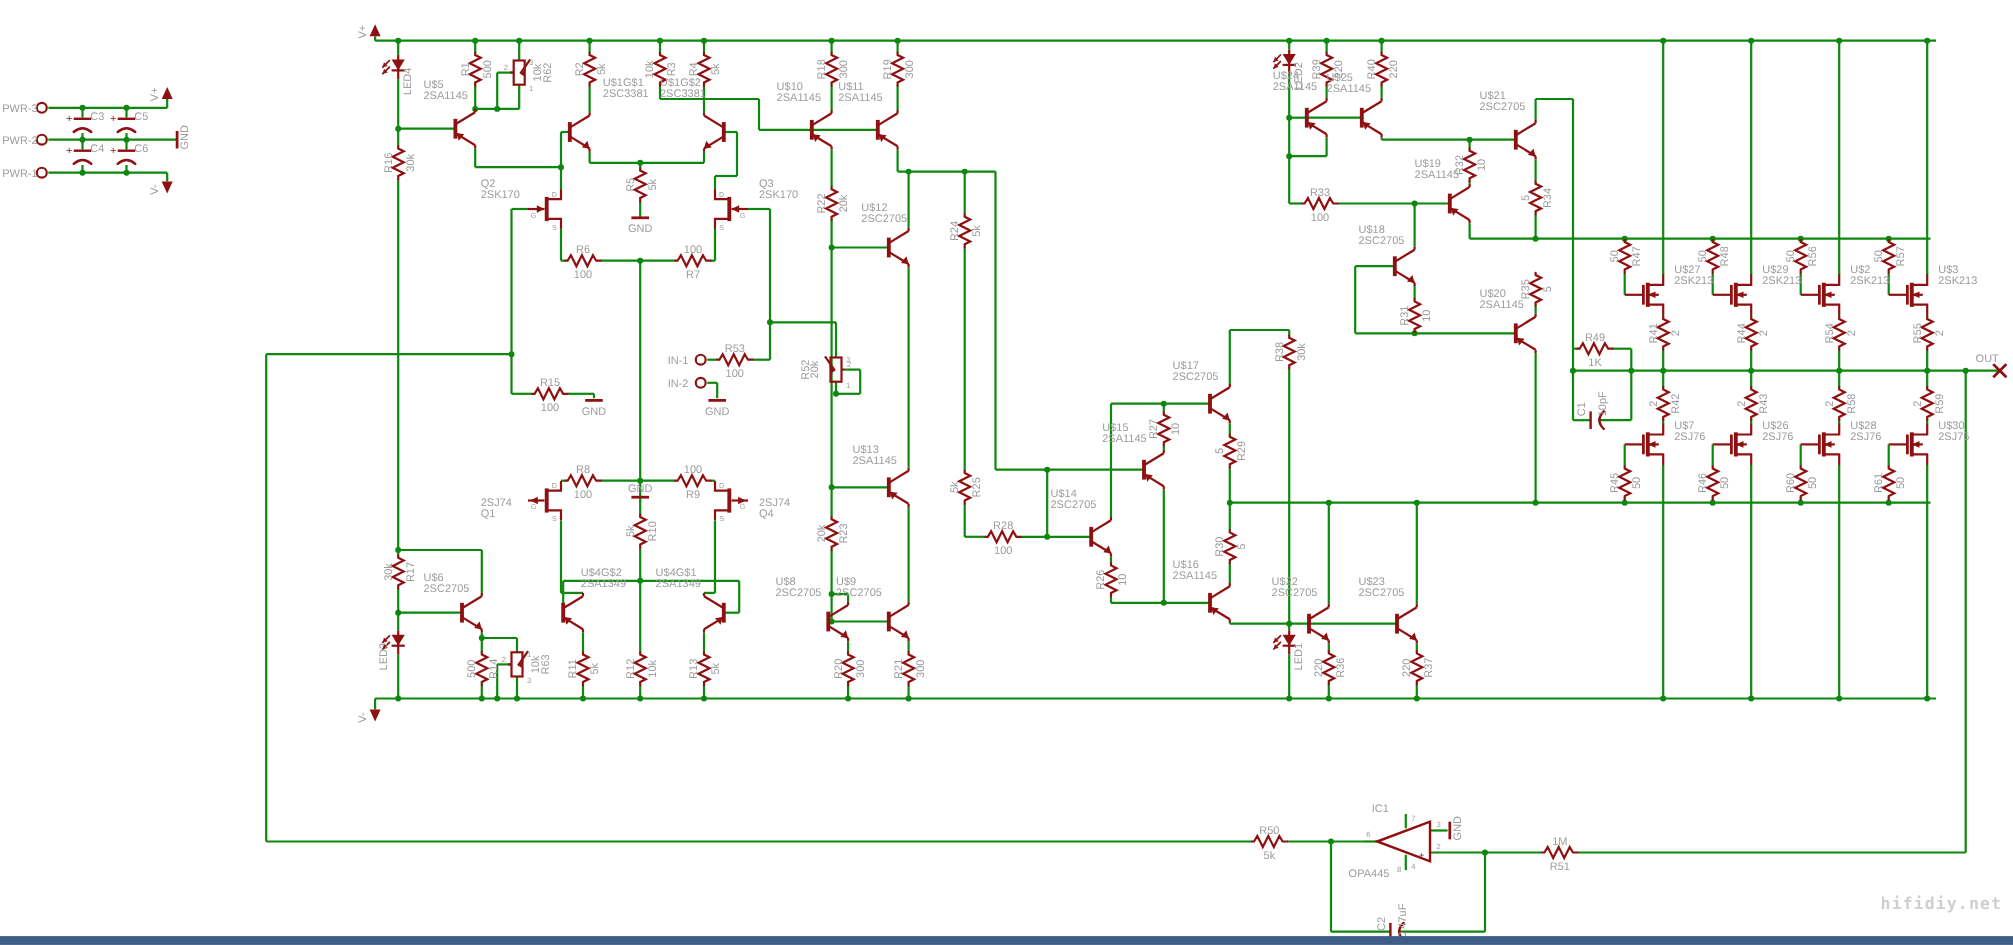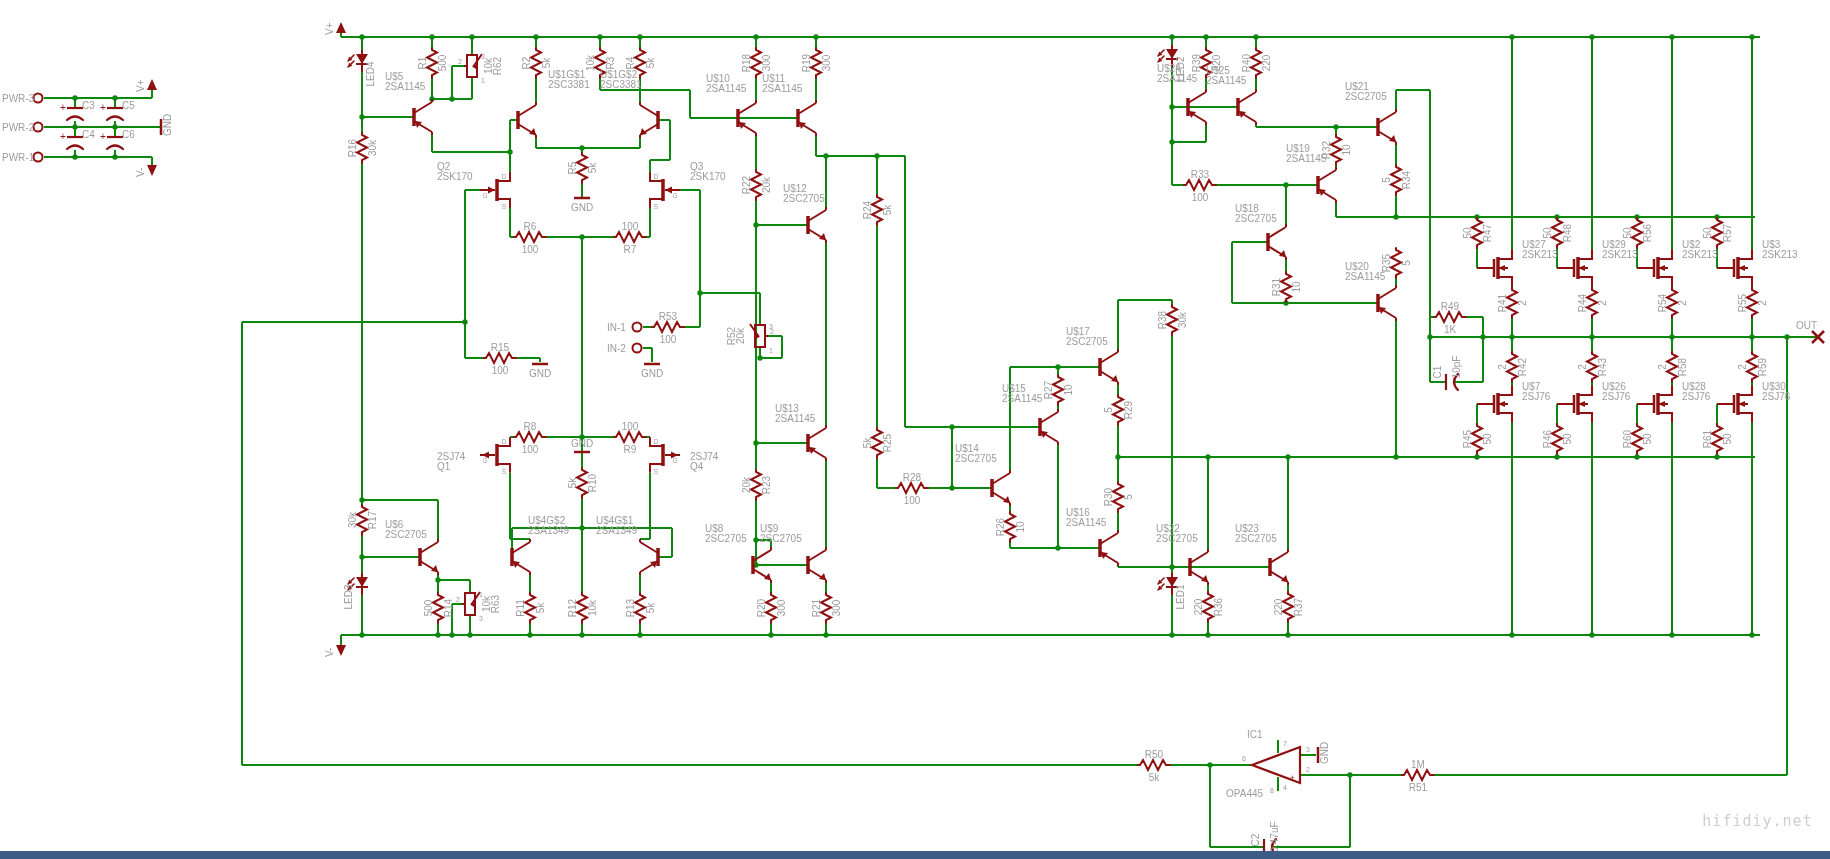--- a/index.html
+++ b/index.html
@@ -1,20 +1,20 @@
 <!DOCTYPE html>
 <html><head>
 <meta charset="utf-8">
 <style>
   html,body{margin:0;padding:0;background:#ffffff;}
   #stage{position:relative;width:1830px;height:859px;background:#ffffff;overflow:hidden;
          font-family:"Liberation Sans",sans-serif;}
   #schem{position:absolute;left:0;top:0;}
-  #watermark{position:absolute;left:1695px;top:812px;width:125px;text-align:center;
-             font-family:"DejaVu Sans Mono",monospace;font-weight:normal;font-size:15px;
+  #watermark{position:absolute;left:1695px;top:812px;width:125px;text-align:right;
+             font-family:"DejaVu Sans Mono",monospace;font-weight:bold;font-size:15px;
              color:#cfcfcf;letter-spacing:1px;}
   #bottombar{position:absolute;left:0;bottom:0;width:100%;height:8px;background:#3d5c86;}
   text{font-family:"Liberation Sans",sans-serif;}
 </style>
 </head>
 <body>
 
 <div id="stage">
   <svg id="schem" width="1830" height="859" viewBox="0 0 1830 859" xmlns="http://www.w3.org/2000/svg">
       <line x1="44" y1="98" x2="152" y2="98" stroke="#0d870d" stroke-width="2"></line>

